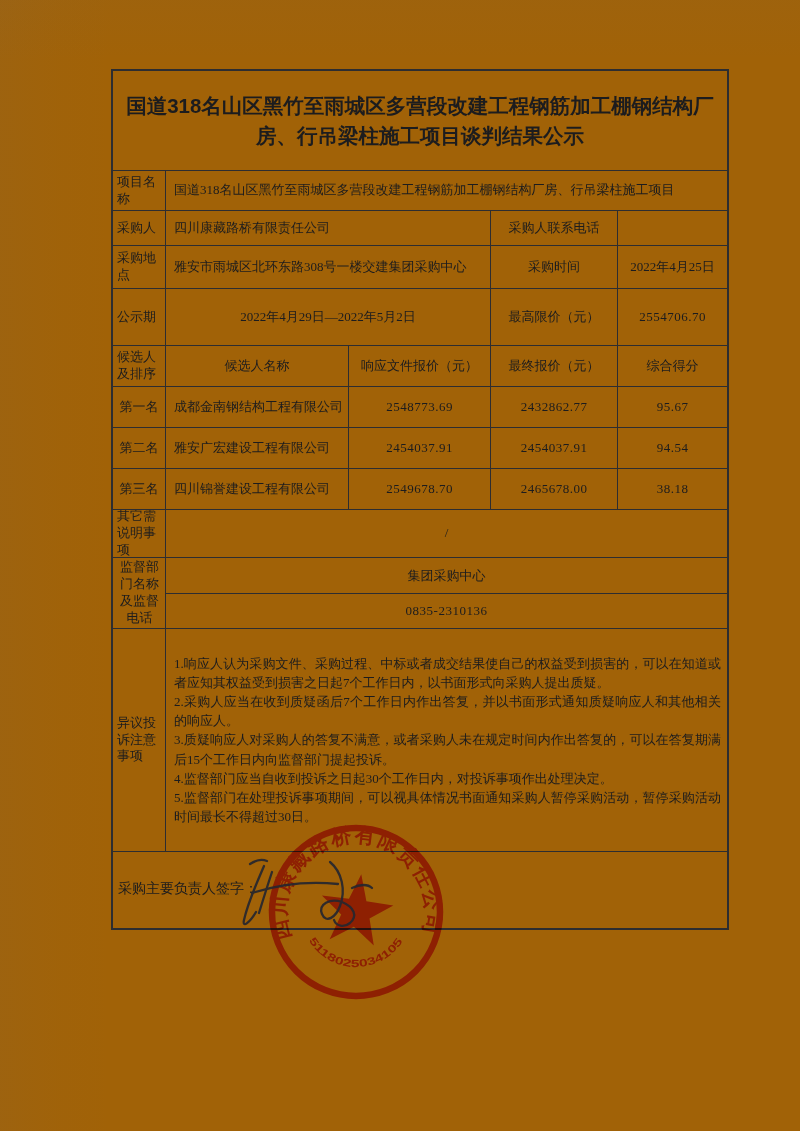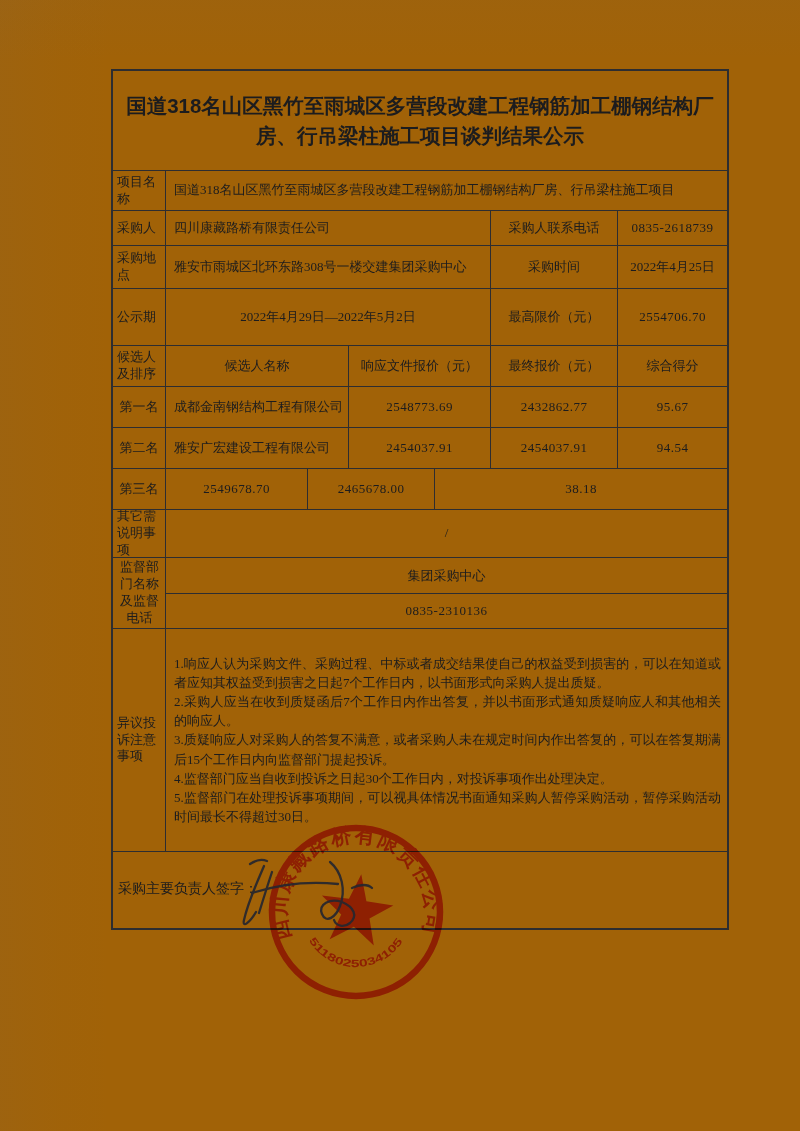--- a/index.html
+++ b/index.html
@@ -94,21 +94,20 @@
 
     <div class="row r-project">
       <div class="cell c1 label">项目名称</div>
       <div class="cell cRest left">国道318名山区黑竹至雨城区多营段改建工程钢筋加工棚钢结构厂房、行吊梁柱施工项目</div>
     </div>
 
     <div class="row r-purchaser">
       <div class="cell c1 label">采购人</div>
       <div class="cell c23 left">四川康藏路桥有限责任公司</div>
       <div class="cell c4 center">采购人联系电话</div>
-      <div class="cell end center num">0835-2618739</div>
     </div>
 
     <div class="row r-location">
       <div class="cell c1 label">采购地点</div>
       <div class="cell c23 left">雅安市雨城区北环东路308号一楼交建集团采购中心</div>
       <div class="cell c4 center">采购时间</div>
       <div class="cell end center">2022年4月25日</div>
     </div>
 
     <div class="row r-publicity">
@@ -135,20 +134,21 @@
     </div>
     <div class="row r-cand">
       <div class="cell c1 center">第二名</div>
       <div class="cell c2 left">雅安广宏建设工程有限公司</div>
       <div class="cell c3 center num">2454037.91</div>
       <div class="cell c4 center num">2454037.91</div>
       <div class="cell end center num">94.54</div>
     </div>
     <div class="row r-cand">
       <div class="cell c1 center">第三名</div>
+      <div class="cell c2 left">四川锦誉建设工程有限公司</div>
       <div class="cell c3 center num">2549678.70</div>
       <div class="cell c4 center num">2465678.00</div>
       <div class="cell end center num">38.18</div>
     </div>
 
     <div class="row r-other">
       <div class="cell c1 label">其它需说明事项</div>
       <div class="cell cRest center">/</div>
     </div>
 

